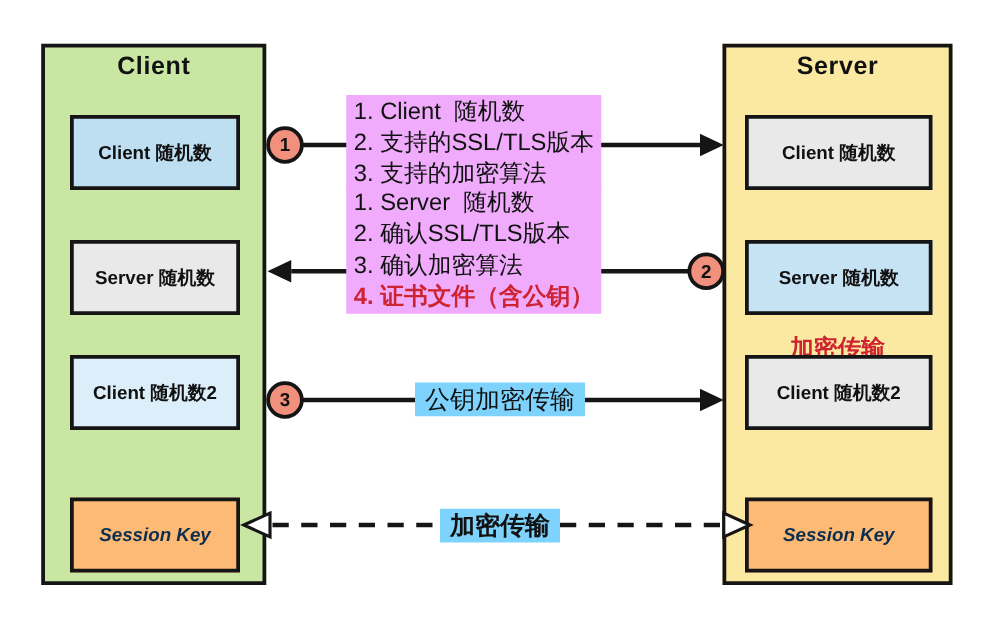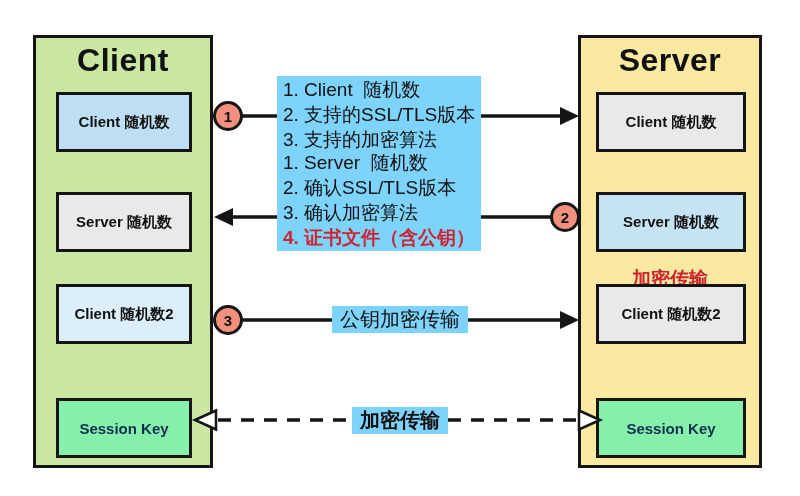--- a/index.html
+++ b/index.html
@@ -5,48 +5,48 @@
   html,body{margin:0;padding:0;background:#ffffff;}
   .canvas{
     position:relative;width:800px;height:496px;background:#ffffff;overflow:hidden;
     font-family:"Liberation Sans","DejaVu Sans",sans-serif;color:#111;
   }
   
   .panel{position:absolute;top:35px;height:433px;border:3px solid #151515;box-sizing:border-box;}
   .panel-client{left:33px;width:180px;background:#c9e7a3;}
   .panel-server{left:578px;width:184px;background:#fce9a1;padding-left:40px;}
   .panel-title{position:absolute;top:4px;left:0;right:0;text-align:center;
-    font-size:32px;font-weight:bold;letter-spacing:.5px;}
+    font-size:20px;font-weight:bold;letter-spacing:.5px;}
   
   .node{position:absolute;height:60px;border:3px solid #151515;box-sizing:border-box;
     display:flex;align-items:center;justify-content:center;
     font-weight:bold;font-size:15px;white-space:nowrap;}
   .panel-client .node{left:20px;width:136px;}
   .panel-server .node{left:15px;width:150px;}
   .row1{top:54px}.row2{top:154px}.row3{top:246px}.row4{top:360px}
   .bg-lightblue{background:#bedff2;}
   .bg-lighterblue{background:#dbeefa;}
   .bg-serverblue{background:#c6e3f4;}
   .bg-gray{background:#e9e9e9;}
-  .bg-session{background:#86efac;color:#0d2e4e;}
+  .bg-session{background:#fdba74;color:#0d2e4e;font-style:italic;}
   
   .decrypt-label{position:absolute;top:228px;left:0;right:0;text-align:center;
     font-size:19px;font-weight:bold;color:#ce2431;}
   
   .badge{position:absolute;width:30px;height:30px;border-radius:50%;
     background:#f2907e;border:3px solid #151515;box-sizing:border-box;
     display:flex;align-items:center;justify-content:center;
     font-weight:bold;font-size:15px;z-index:7;}
   .badge-1{left:213px;top:101px;}
   .badge-2{left:550px;top:202px;}
   .badge-3{left:213px;top:305px;}
   
   .arrows{position:absolute;left:0;top:0;z-index:4;}
   
-  .msg{position:absolute;z-index:5;background:#7dd3fc;padding:1px 6px;
+  .msg{position:absolute;z-index:5;background:#f0abfc;padding:1px 6px;
     font-size:19px;line-height:25px;}
   .msg-line{white-space:pre;}
   .msg-1{left:277px;top:76px;}
   .msg-2{left:277px;top:149px;}
   .red-line{color:#ce2431;font-weight:bold;}
   .msg-label{position:absolute;z-index:5;background:#7dd3fc;padding:0 8px;
     font-size:20px;white-space:pre;}
   .msg-3{left:50%;transform:translateX(-50%);top:306px;}
   .msg-4{left:50%;transform:translateX(-50%);top:407px;font-weight:bold;}
 </style>

